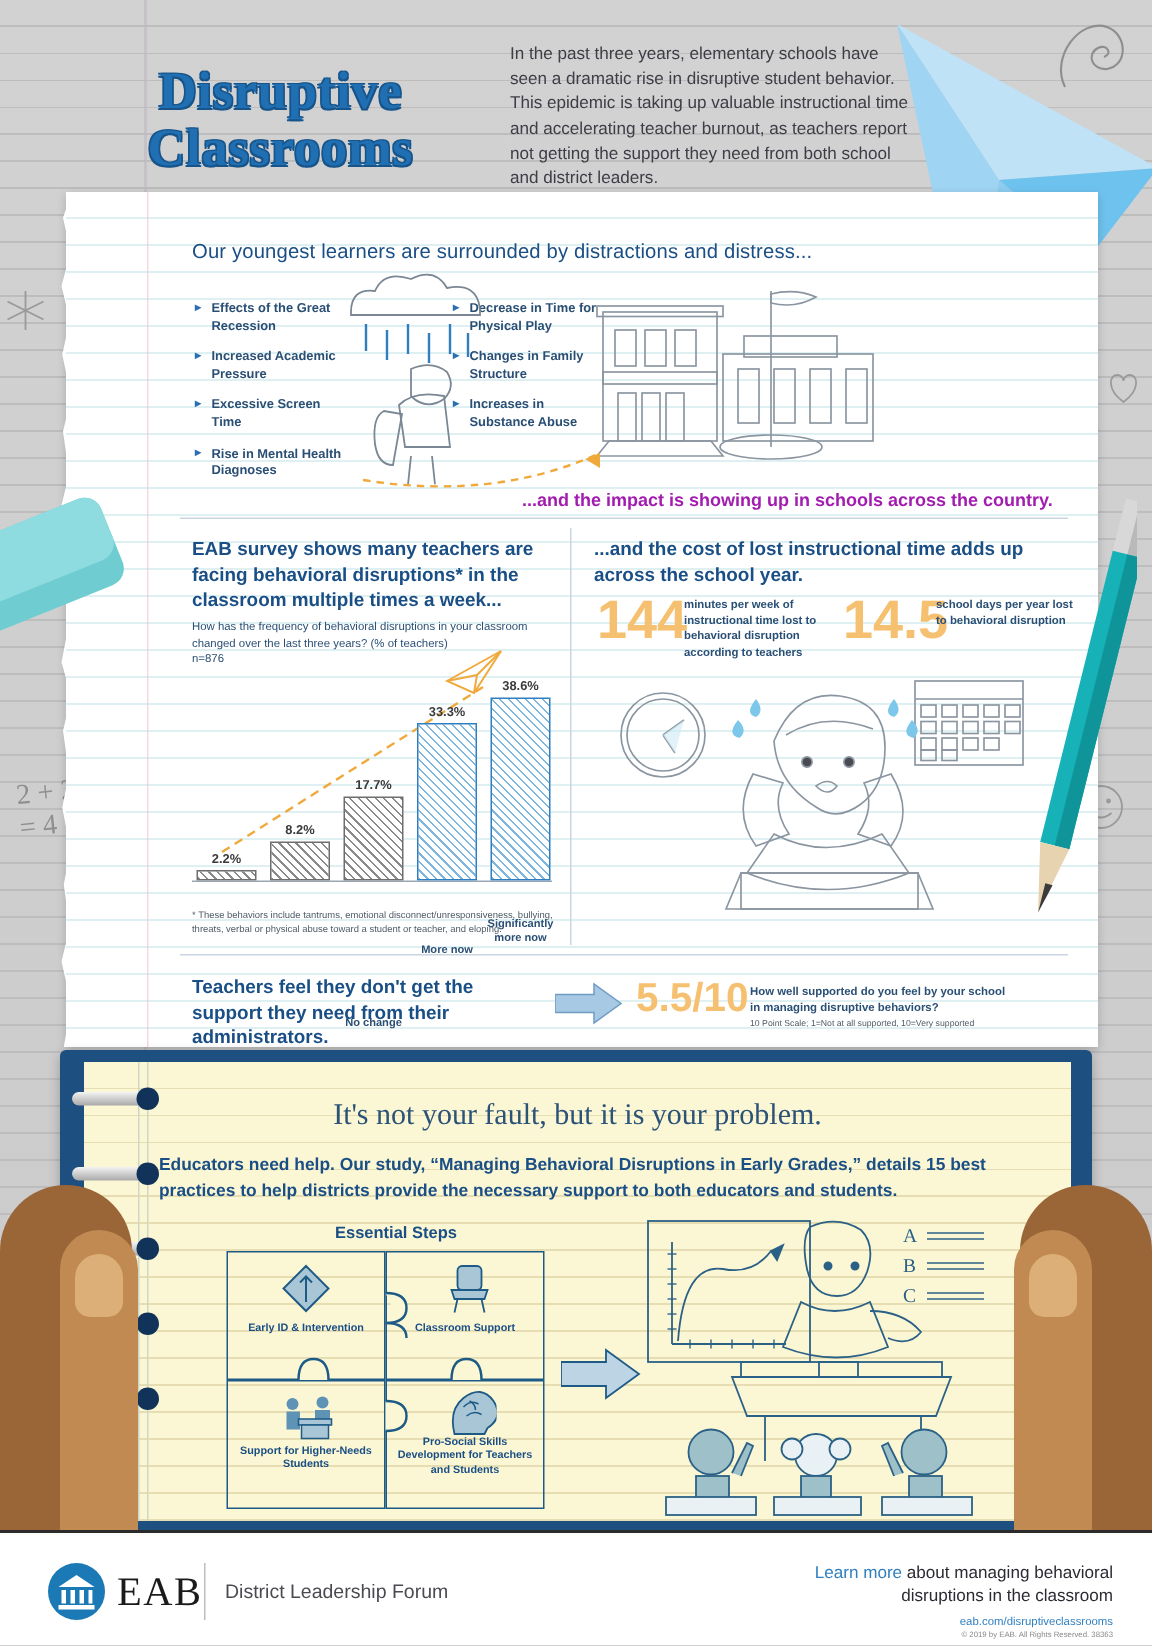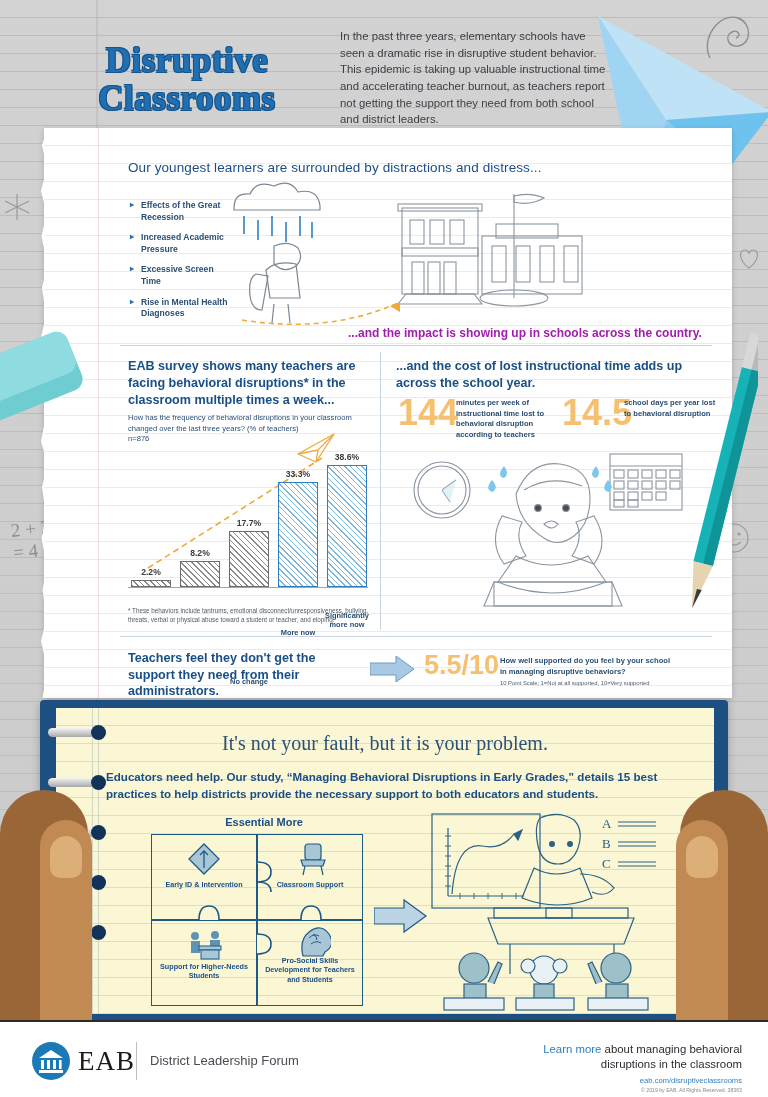--- a/index.html
+++ b/index.html
@@ -231,20 +231,25 @@
 
   <div class="band-head" style="position:absolute;left:128px;top:160px;">Our youngest learners are surrounded by distractions and distress...</div>
 
   <ul class="bullets" style="left:130px;top:200px;width:100px;">
     <li>Effects of the Great Recession</li>
     <li>Increased Academic Pressure</li>
     <li>Excessive Screen Time</li>
     <li>Rise in Mental Health Diagnoses</li>
   </ul>
 
+  <ul class="bullets" style="left:302px;top:200px;width:100px;">
+    <li>Decrease in Time for Physical Play</li>
+    <li>Changes in Family Structure</li>
+    <li>Increases in Substance Abuse</li>
+  </ul>
 
   <svg style="position:absolute;left:222px;top:178px;width:130px;height:145px" viewBox="0 0 130 145">
     <path d="M12 30 Q12 14 28 16 Q34 2 52 8 Q68 0 76 14 Q96 10 98 28 L98 32 L12 32 Z" fill="none" stroke="#7a8794" stroke-width="1.2"></path>
     <g stroke="#2f7fc0" stroke-width="1.6">
       <line x1="22" y1="38" x2="22" y2="56"></line>
         <line x1="36" y1="42" x2="36" y2="62"></line>
       <line x1="50" y1="38" x2="50" y2="58"></line>
         <line x1="64" y1="44" x2="64" y2="64"></line>
       <line x1="78" y1="38" x2="78" y2="58"></line>
         <line x1="90" y1="44" x2="90" y2="60"></line>
@@ -400,21 +405,21 @@
   <div style="position:absolute;left:500px;top:680px;width:190px;font-size:5.8px;color:#4e5b68;">10 Point Scale; 1=Not at all supported, 10=Very supported</div>
 
   <div class="notebook">
     <div class="notepaper">
       <div class="notepaper-margin"></div>
       <div class="notepaper-margin2"></div>
 
       <div class="nb-title">It's not your fault, but it is your problem.</div>
       <div class="nb-sub">Educators need help. Our study, “Managing Behavioral Disruptions in Early Grades,” details 15 best practices to help districts provide the necessary support to both educators and students.</div>
 
-      <div class="ess-title">Essential More</div>
+      <div class="ess-title">Essential Steps</div>
 
       <div class="puzzle">
         <div class="pz-cell" style="left:0;top:0;"></div>
         <div class="pz-cell" style="left:106px;top:0;"></div>
         <div class="pz-cell" style="left:0;top:86px;"></div>
         <div class="pz-cell" style="left:106px;top:86px;"></div>
 
         <svg style="position:absolute;left:0;top:0;width:212px;height:172px" viewBox="0 0 212 172">
           <path d="M106 28 q14 0 14 10 q0 10 -14 10 q14 0 14 10" fill="#fbf6d3" stroke="#1d5a86" stroke-width="1.6"></path>
           <path d="M106 100 q14 0 14 10 q0 10 -14 10" fill="#fbf6d3" stroke="#1d5a86" stroke-width="1.6"></path>

